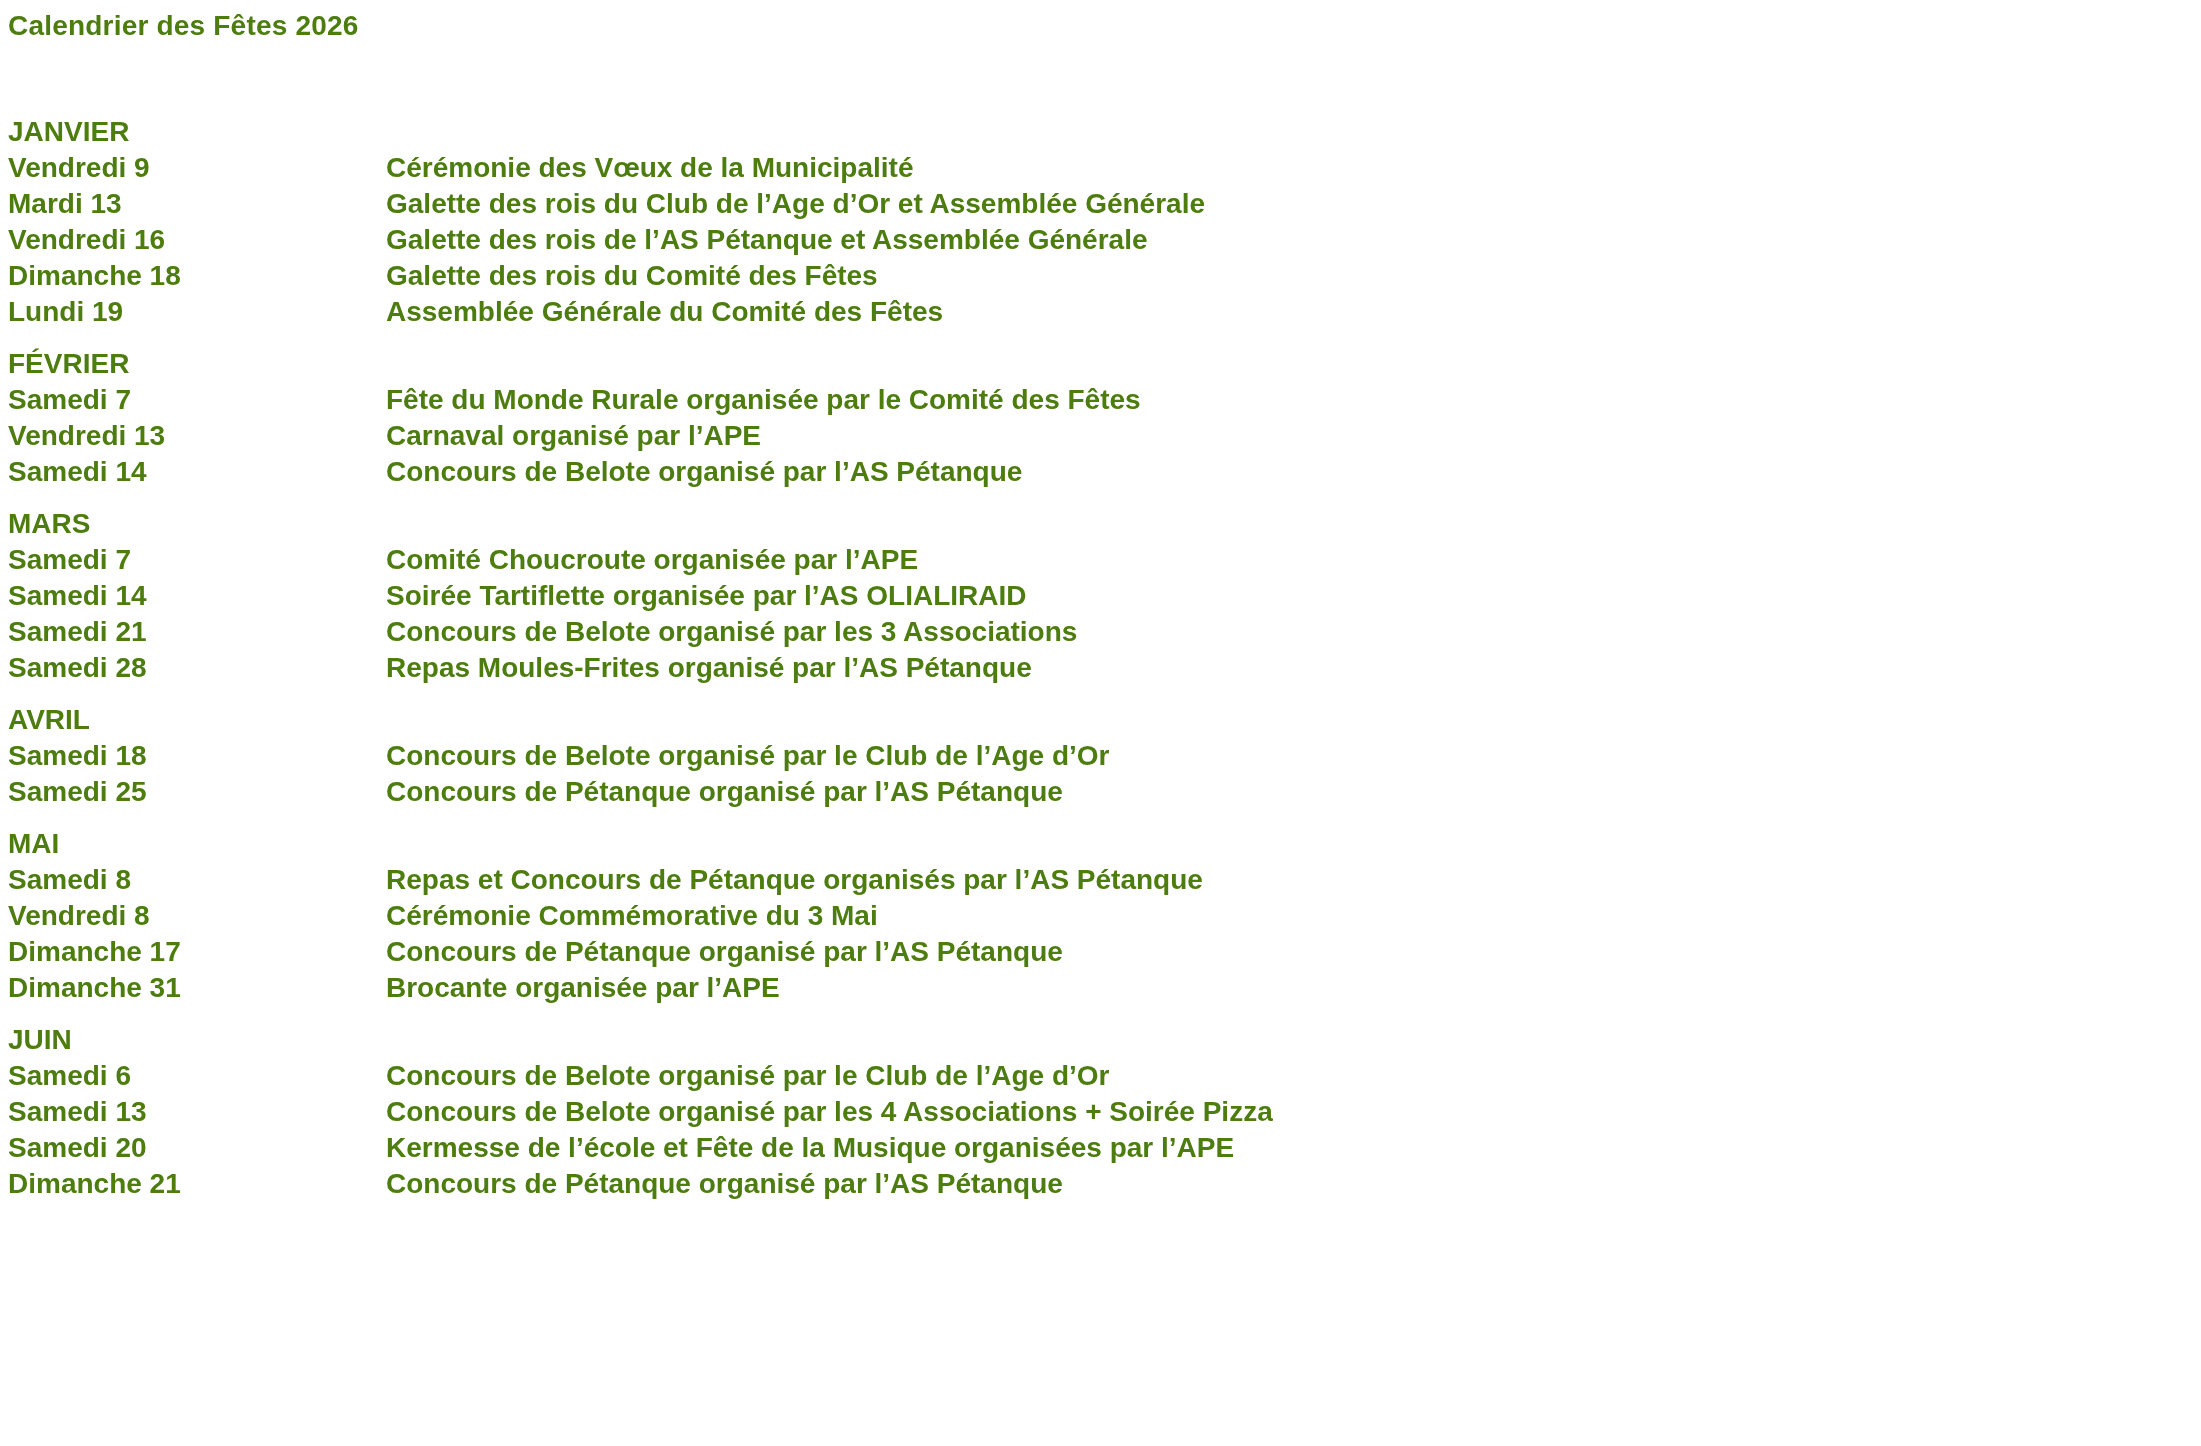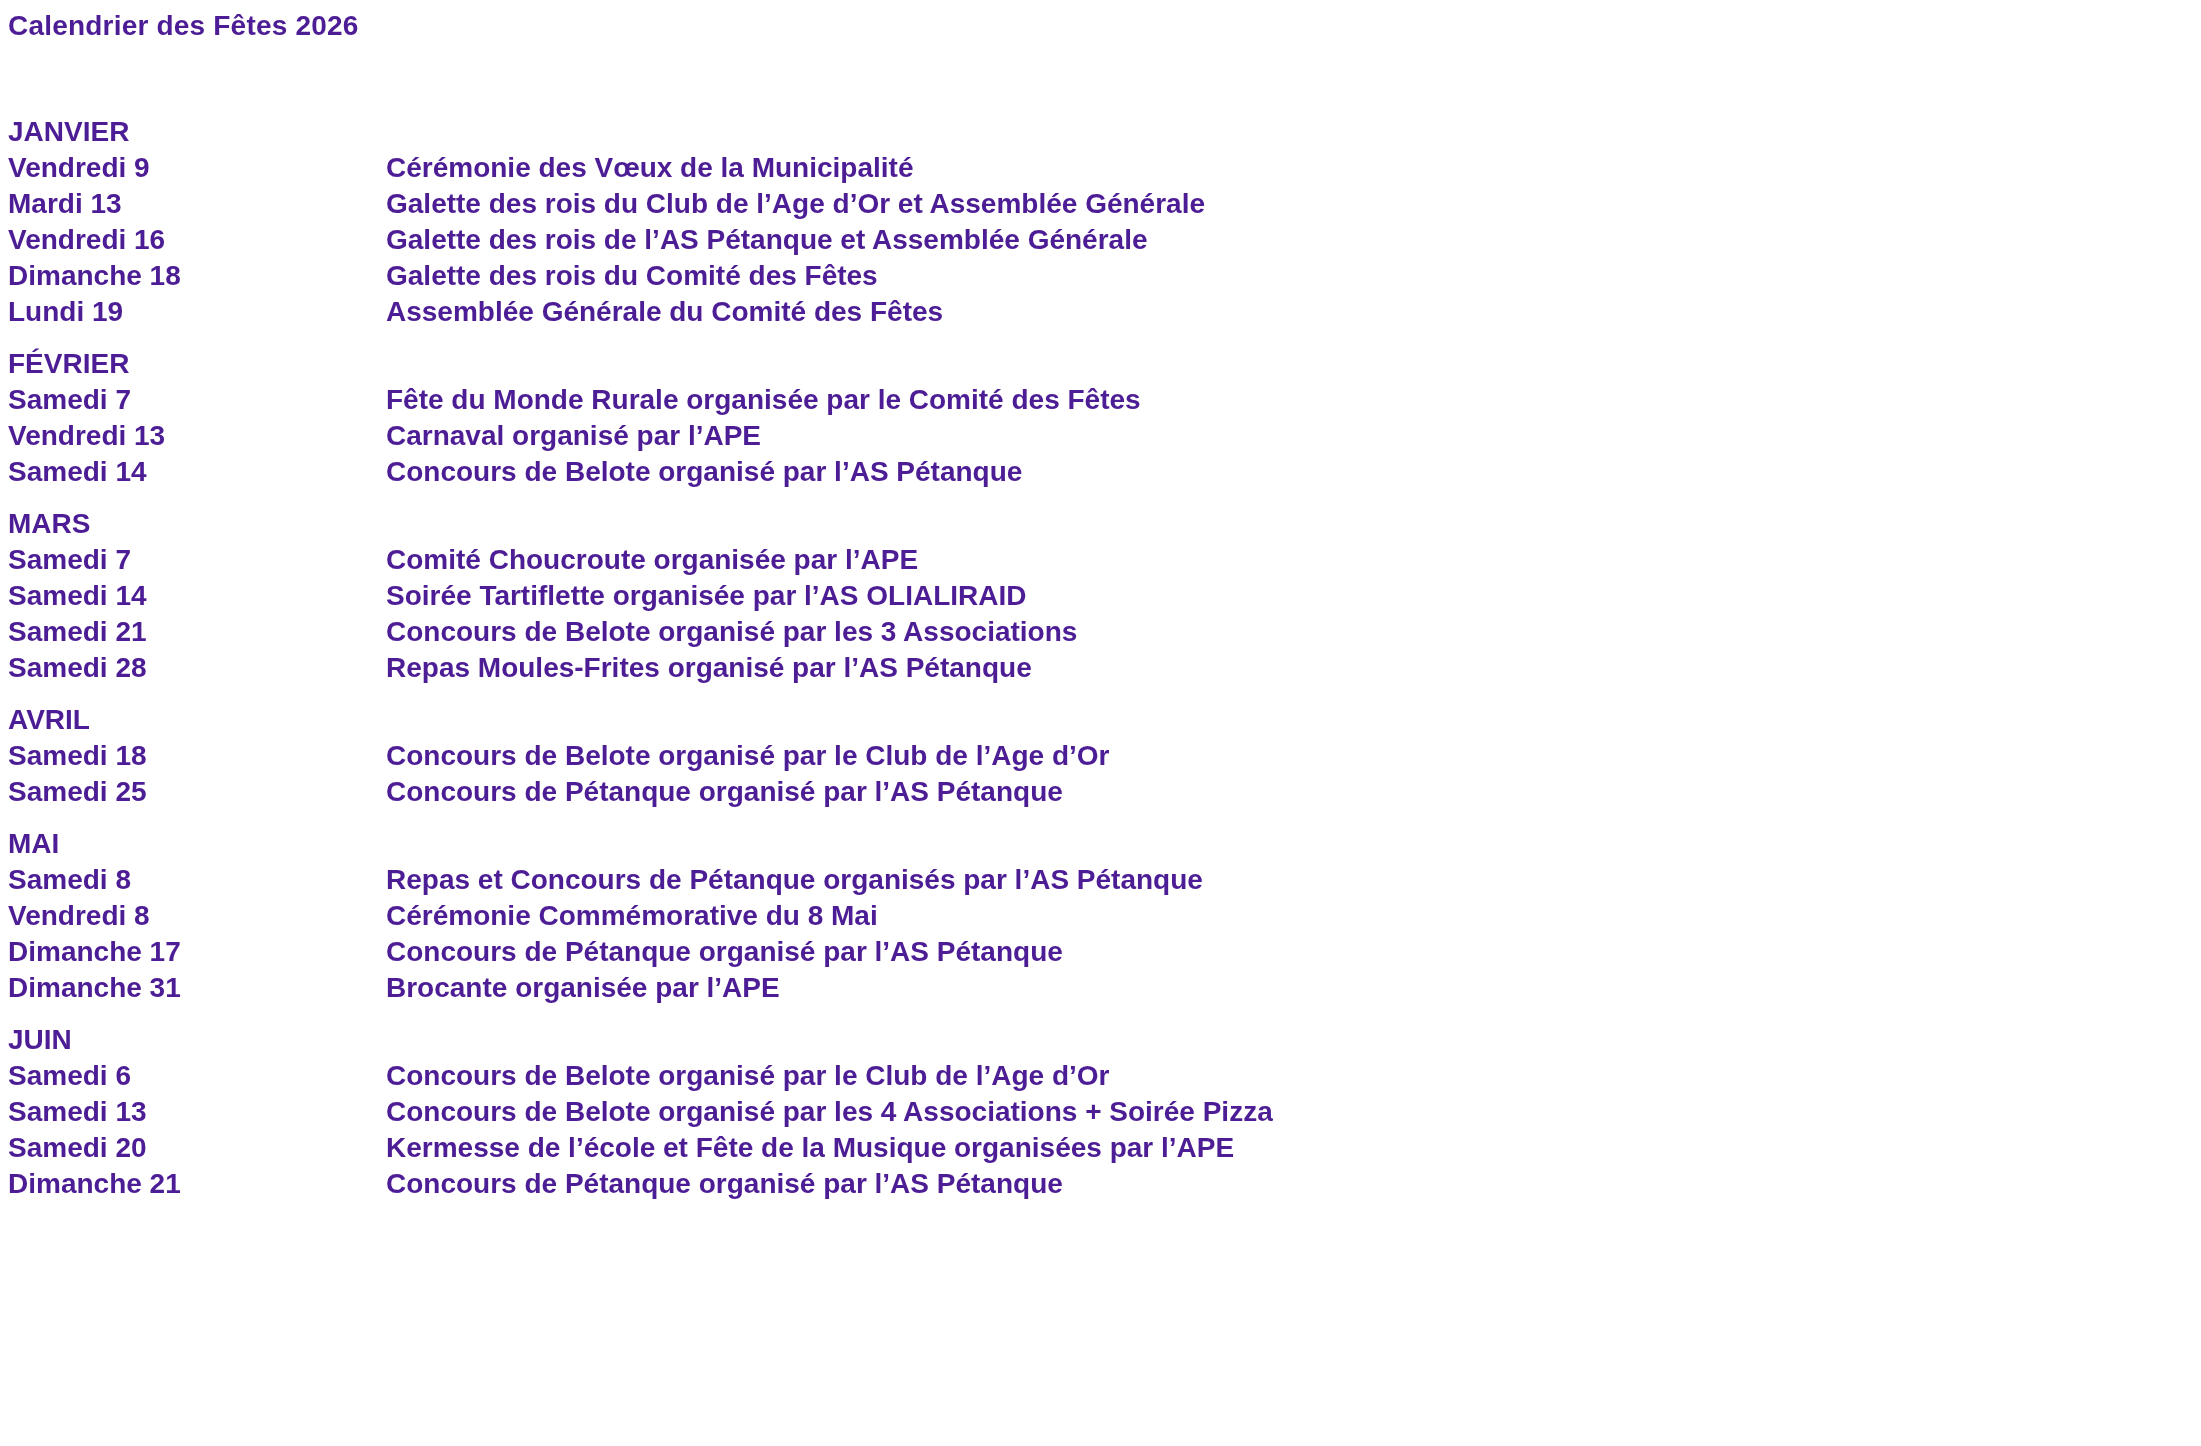--- a/index.html
+++ b/index.html
@@ -2,21 +2,21 @@
 <html lang="fr"><head>
 <meta charset="utf-8">
 <style>
   * { margin: 0; padding: 0; box-sizing: border-box; }
   html, body { background: #ffffff; }
   .page {
     position: relative;
     width: 2201px;
     height: 1446px;
     background: #ffffff;
-    color: #4c1d95;
+    color: #4d7c0f;
     font-family: "Liberation Sans", "DejaVu Sans", sans-serif;
     font-weight: bold;
     font-size: 28px;
     line-height: 36px;
     padding: 8px 0 0 8px;
     overflow: hidden;
   }
   .doc-title {
     font-size: 28px;
     line-height: 36px;
@@ -118,21 +118,21 @@
         </div>
       </section>
       <section class="month">
         <div class="month-name">MAI</div>
         <div class="event-row">
           <span class="event-date">Samedi 8</span>
           <span class="event-desc">Repas et Concours de Pétanque organisés par l’AS Pétanque</span>
         </div>
         <div class="event-row">
           <span class="event-date">Vendredi 8</span>
-          <span class="event-desc">Cérémonie Commémorative du 8 Mai</span>
+          <span class="event-desc">Cérémonie Commémorative du 3 Mai</span>
         </div>
         <div class="event-row">
           <span class="event-date">Dimanche 17</span>
           <span class="event-desc">Concours de Pétanque organisé par l’AS Pétanque</span>
         </div>
         <div class="event-row">
           <span class="event-date">Dimanche 31</span>
           <span class="event-desc">Brocante organisée par l’APE</span>
         </div>
       </section>

